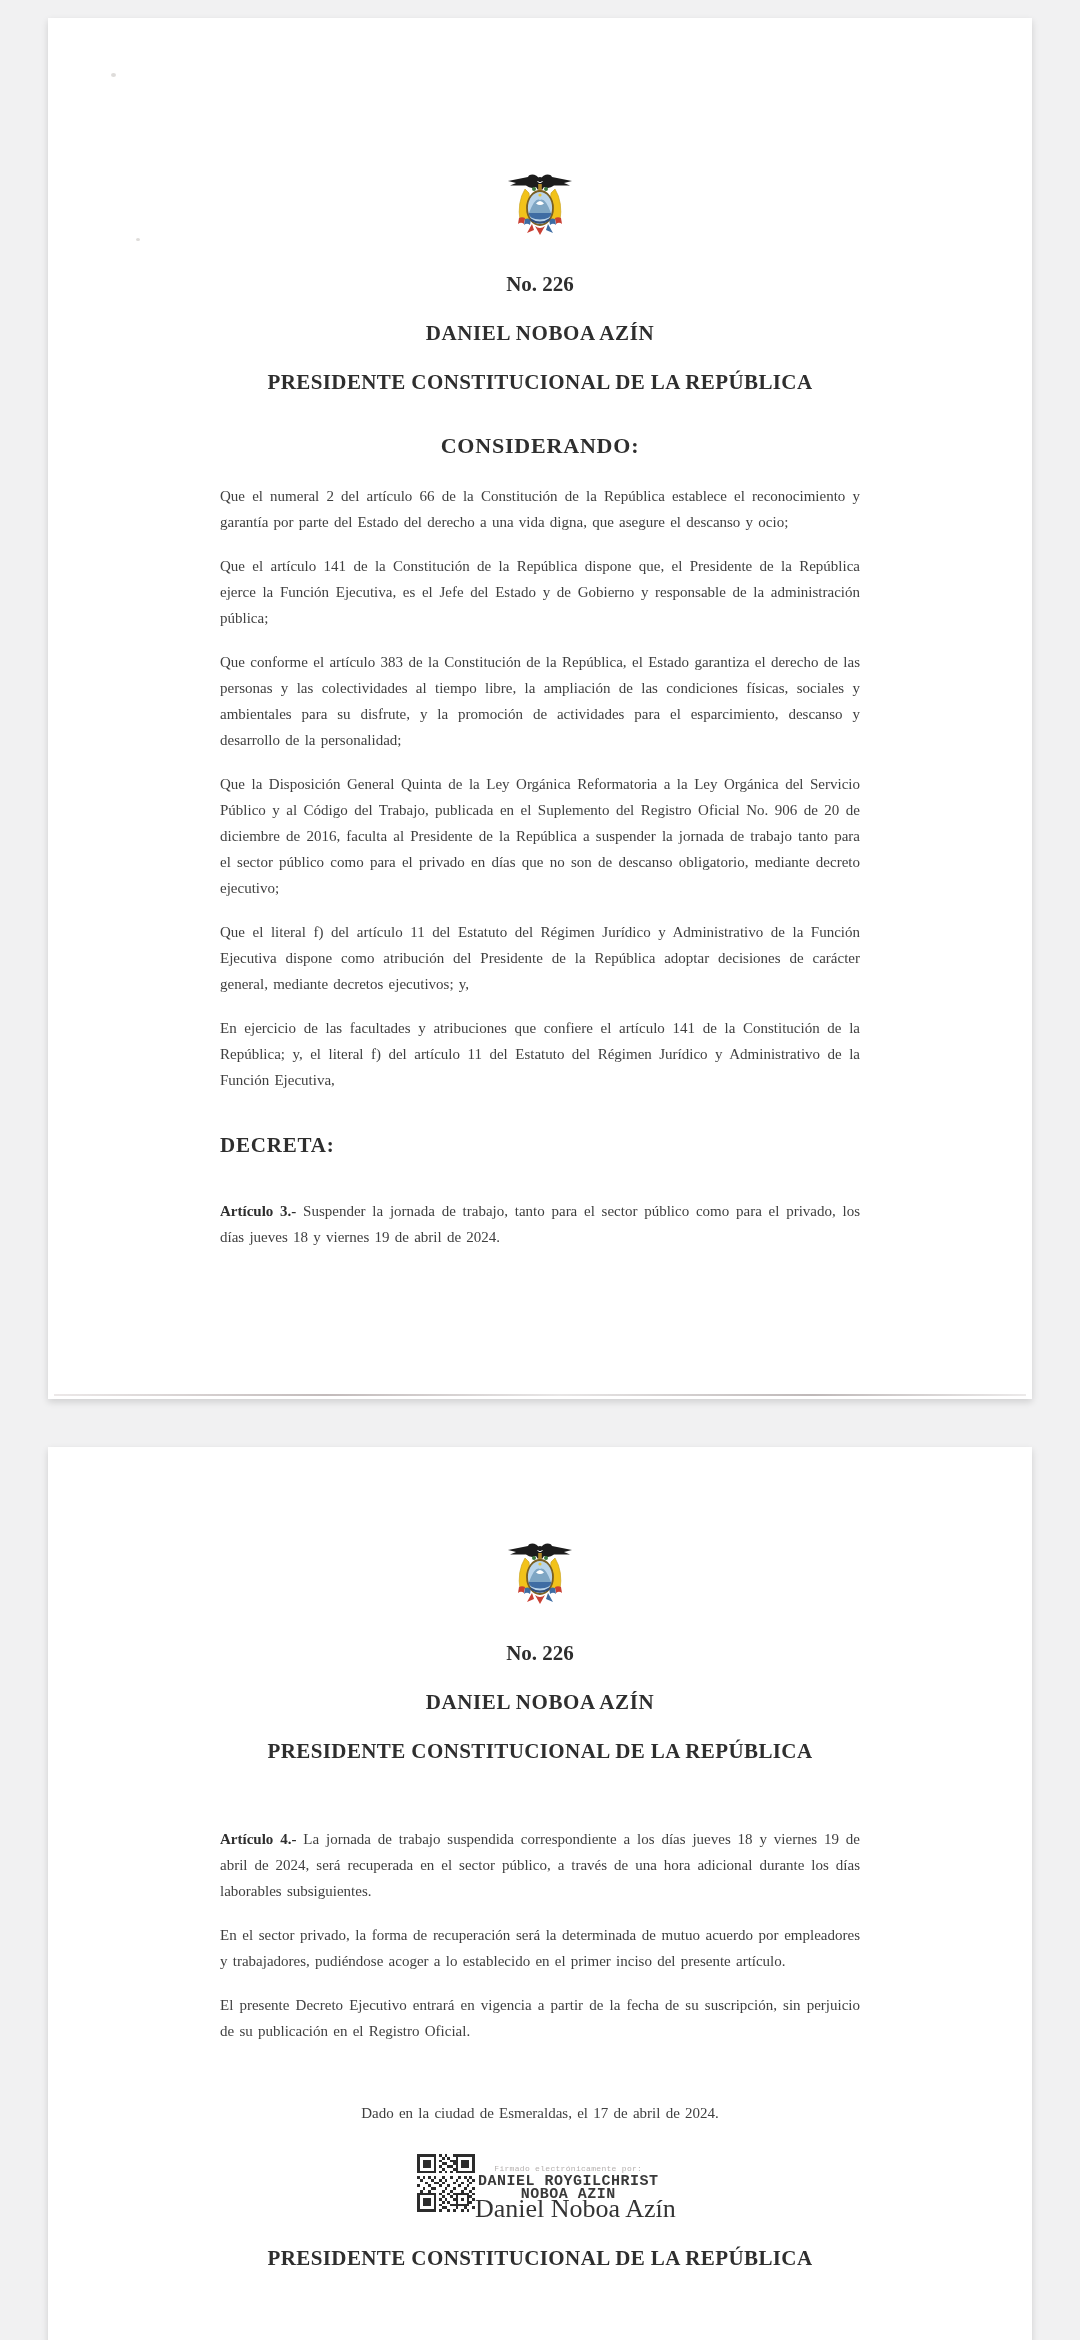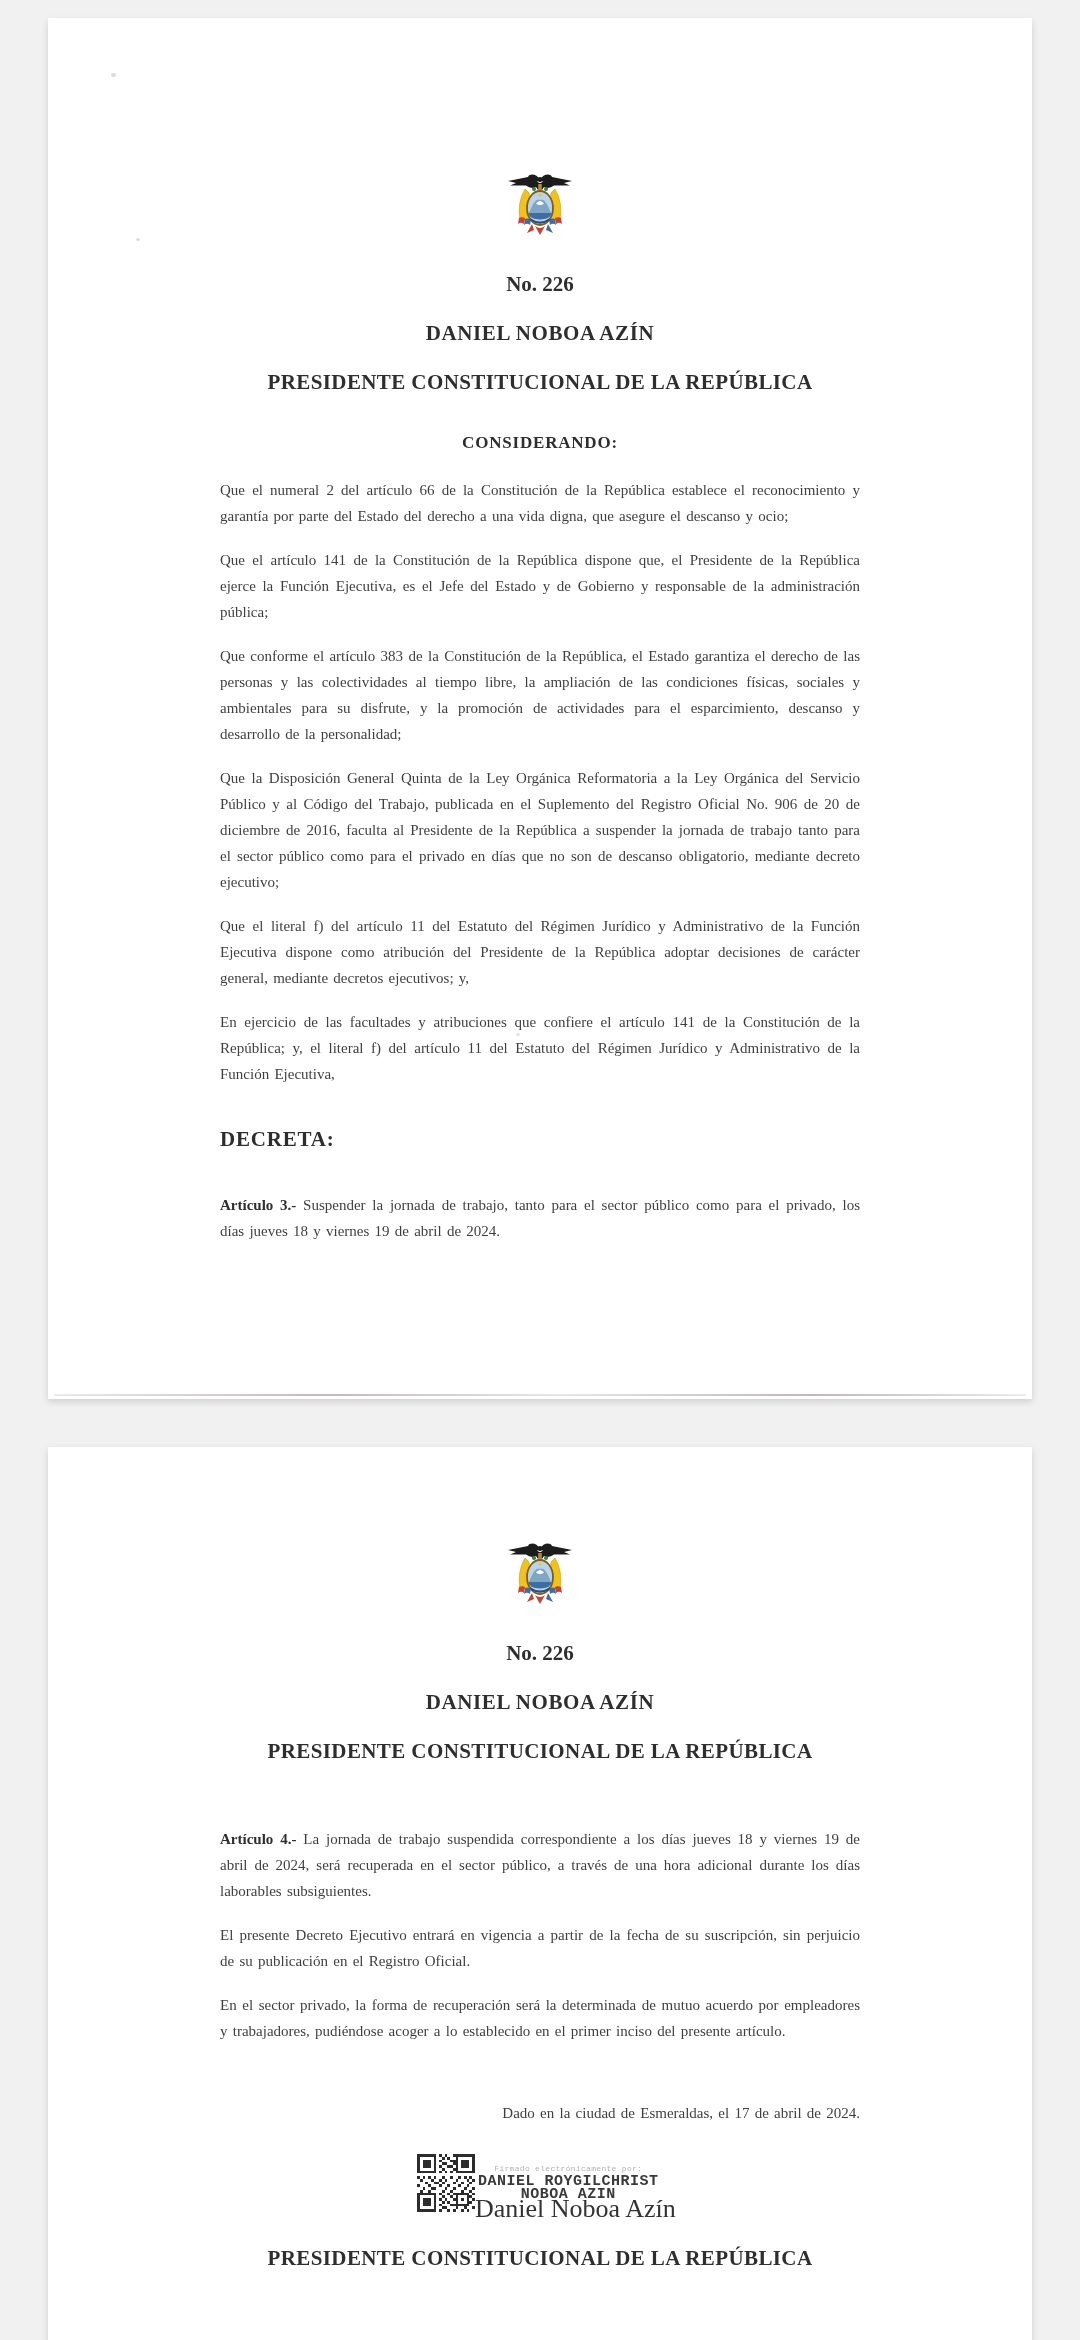--- a/index.html
+++ b/index.html
@@ -33,36 +33,36 @@
   }
   .doc-name {
     text-align: center; font-weight: bold; font-size: 21px;
     letter-spacing: 0.6px; color: #2e2e2e; margin: 24px 0 0 0;
   }
   .doc-title {
     text-align: center; font-weight: bold; font-size: 21px;
     letter-spacing: 0.4px; color: #2e2e2e; margin: 24px 0 0 0;
   }
   .section-head {
-    text-align: center; font-weight: bold; font-size: 17px;
+    text-align: center; font-weight: bold; font-size: 22px;
     letter-spacing: 0.8px; color: #2e2e2e; margin: 38px 0 0 0;
   }
   .body-par {
     font-size: 15px; line-height: 26px; color: #3f3f3f;
     text-align: justify; word-spacing: 1.5px; margin: 18px 0 0 0;
   }
   .first-par { margin-top: 24px; }
   .body-par strong { color: #2e2e2e; }
   .decreta {
     text-align: left; font-weight: bold; font-size: 21px;
     letter-spacing: 0.8px; color: #2e2e2e; margin: 40px 0 0 0;
   }
   .article-par { margin-top: 40px; }
   .art2-par { margin-top: 62px; }
-  .issued-par { margin-top: 56px; text-align: right; }
+  .issued-par { margin-top: 56px; text-align: center; }
 
   .signature-block { position: relative; height: 82px; margin-top: 26px; }
   .sig-qr { position: absolute; left: 197px; top: 2px; }
   .esign-text { position: absolute; left: 258px; top: 10px; line-height: 13px; text-align: center; }
   .esign-caption {
     font-family: "Liberation Mono", "DejaVu Sans Mono", monospace;
     font-size: 8px; color: #b5b0ae; display: block; letter-spacing: 0.3px;
   }
   .esign-name {
     font-family: "Liberation Mono", "DejaVu Sans Mono", monospace;
@@ -171,22 +171,22 @@
         <path fill="#c94034" d="M30 58 L35 67 L40 58 Q35 62 30 58 Z"></path>
       </svg>
     </div>
 
     <p class="doc-no">No. 226</p>
     <p class="doc-name">DANIEL NOBOA AZÍN</p>
     <p class="doc-title">PRESIDENTE CONSTITUCIONAL DE LA REPÚBLICA</p>
 
     <div class="content">
       <p class="body-par art2-par"><strong>Artículo 4.-</strong> <span>La jornada de trabajo suspendida correspondiente a los días jueves 18 y viernes 19 de abril de 2024, será recuperada en el sector público, a través de una hora adicional durante los días laborables subsiguientes.</span></p>
+      <p class="body-par">En el sector privado, la forma de recuperación será la determinada de mutuo acuerdo por empleadores y trabajadores, pudiéndose acoger a lo establecido en el primer inciso del presente artículo.</p>
       <p class="body-par">El presente Decreto Ejecutivo entrará en vigencia a partir de la fecha de su suscripción, sin perjuicio de su publicación en el Registro Oficial.</p>
-      <p class="body-par">En el sector privado, la forma de recuperación será la determinada de mutuo acuerdo por empleadores y trabajadores, pudiéndose acoger a lo establecido en el primer inciso del presente artículo.</p>
       <p class="body-par issued-par">Dado en la ciudad de Esmeraldas, el 17 de abril de 2024.</p>
 
       <div class="signature-block">
         <svg class="sig-qr" width="58" height="58" viewBox="0 0 21 21" shape-rendering="crispEdges">
           <rect x="0" y="0" width="21" height="21" fill="#ffffff"></rect>
           <g fill="#2c2c2c">
             <rect x="0" y="0" width="7" height="7"></rect>
               <rect x="1" y="1" width="5" height="5" fill="#ffffff"></rect>
               <rect x="2" y="2" width="3" height="3"></rect>
             <rect x="14" y="0" width="7" height="7"></rect>

